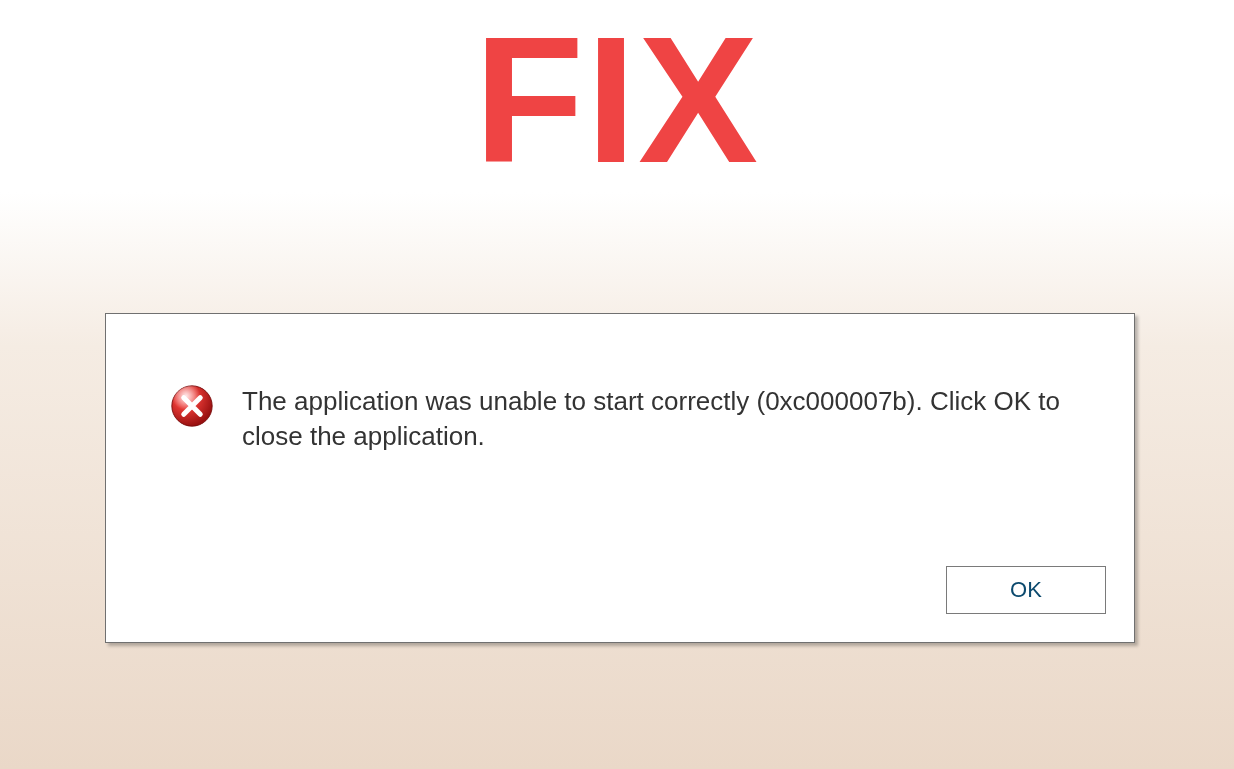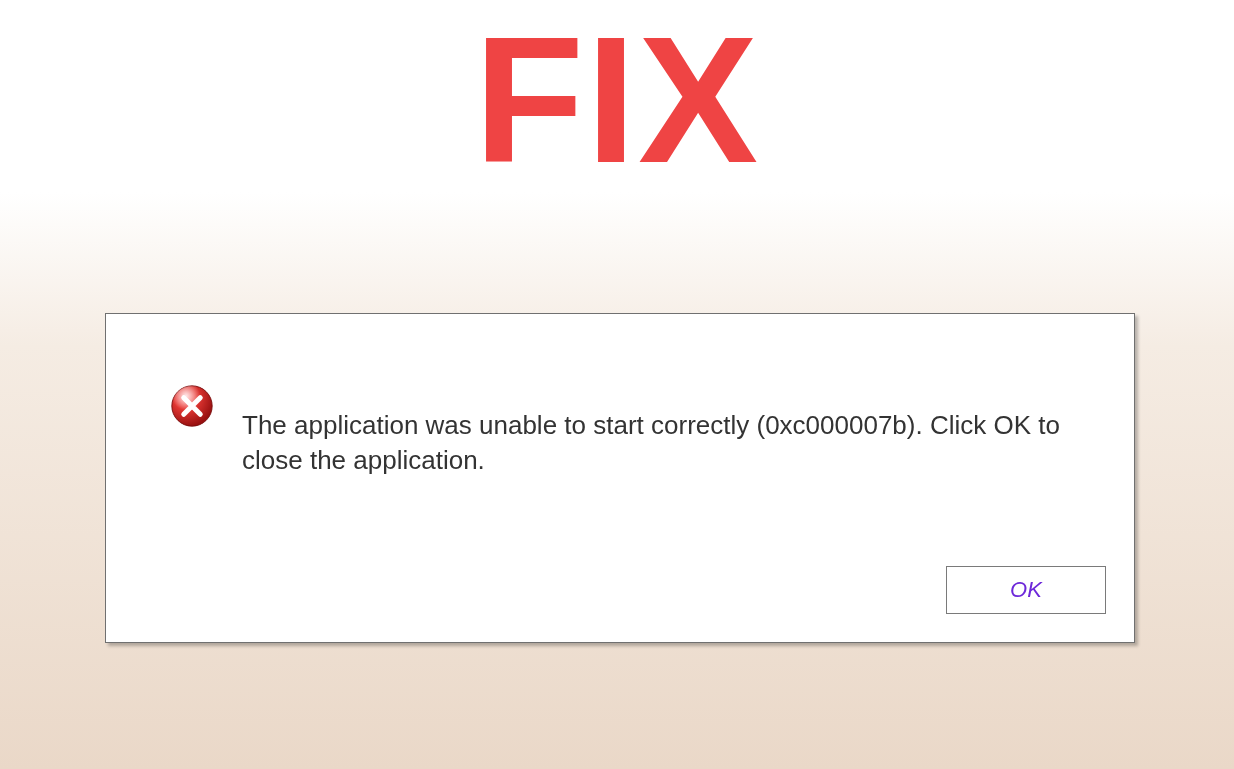--- a/index.html
+++ b/index.html
@@ -49,37 +49,35 @@
       width: 44px;
       height: 44px;
       flex-shrink: 0;
     }
     .dialog-text {
       font-size: 26px;
       color: #333333;
       line-height: 1.35;
       font-weight: 400;
       max-width: 830px;
-      margin-top: 24px;
     }
     .dialog-footer {
       position: absolute;
       bottom: 28px;
       right: 28px;
     }
     .ok-button {
       width: 160px;
       height: 48px;
       background: #ffffff;
       border: 1.5px solid #7a7a7a;
       font-family: 'Segoe UI', Tahoma, sans-serif;
       font-size: 22px;
-      color: #6d28d9;
+      color: #0c4a6e;
       cursor: pointer;
-      font-style: italic;
     }
   </style>
 </head>
 <body>
 
 <div class="headline">FIX</div>
 
 <div class="dialog">
   <div class="dialog-body">
     <span class="error-icon">

